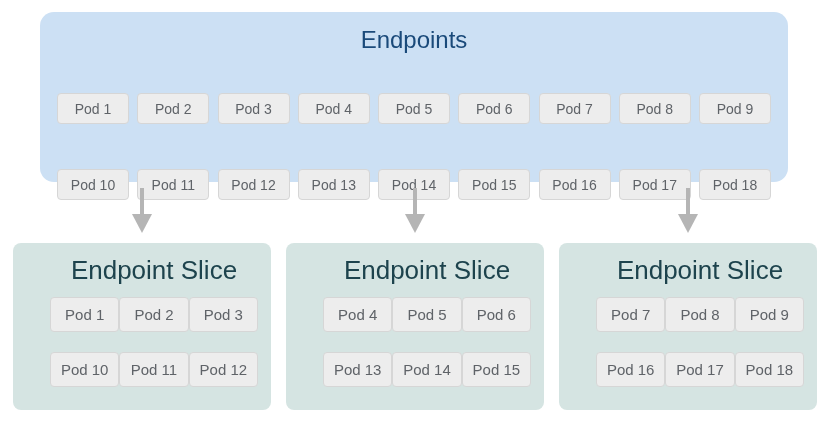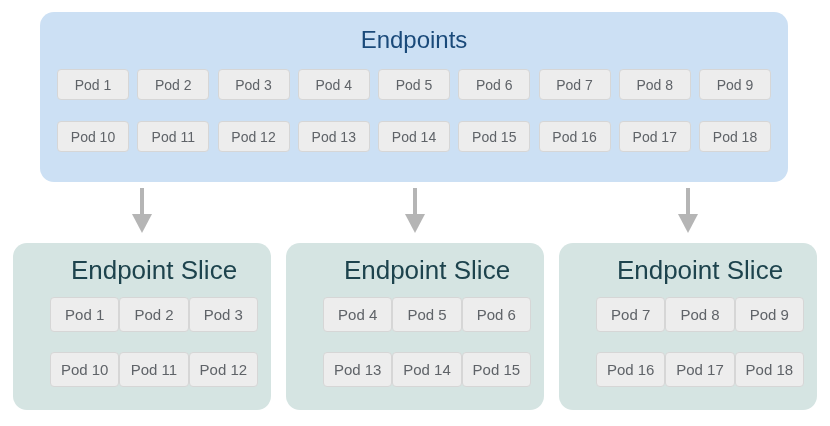--- a/index.html
+++ b/index.html
@@ -21,21 +21,21 @@
     width:830px;height:426px;
     background:var(--page_bg);
     overflow:hidden;
   }
   
   .endpoints-box{
     position:absolute;left:40px;top:12px;
     width:748px;height:170px;
     background:var(--endpoints_bg);
     border-radius:14px;
-    display:flex;flex-direction:column;
+    display:flex;flex-direction:column;gap:24px;
   }
   .endpoints-title{
     margin-top:13px;
     text-align:center;
     font-size:24px;line-height:30px;
     font-weight:400;
     color:var(--endpoints_title);
   }
   .endpoints-box .pod-row{
     display:flex;justify-content:space-between;
@@ -69,21 +69,21 @@
     border-top:19px solid var(--arrow);
   }
   .arrow1{left:132px;}
   .arrow2{left:405px;}
   .arrow3{left:678px;}
   
   .slice-box{
     position:absolute;top:243px;
     width:258px;height:167px;
     background:var(--slice_bg);
-    border-radius:14px;
+    border-radius:8px;
     display:flex;flex-direction:column;padding-left:24px;
   }
   .slice1{left:13px;}
   .slice2{left:286px;}
   .slice3{left:559px;}
   .slice-title{
     margin-top:11px;
     text-align:center;
     font-size:26px;line-height:32px;
     font-weight:400;

